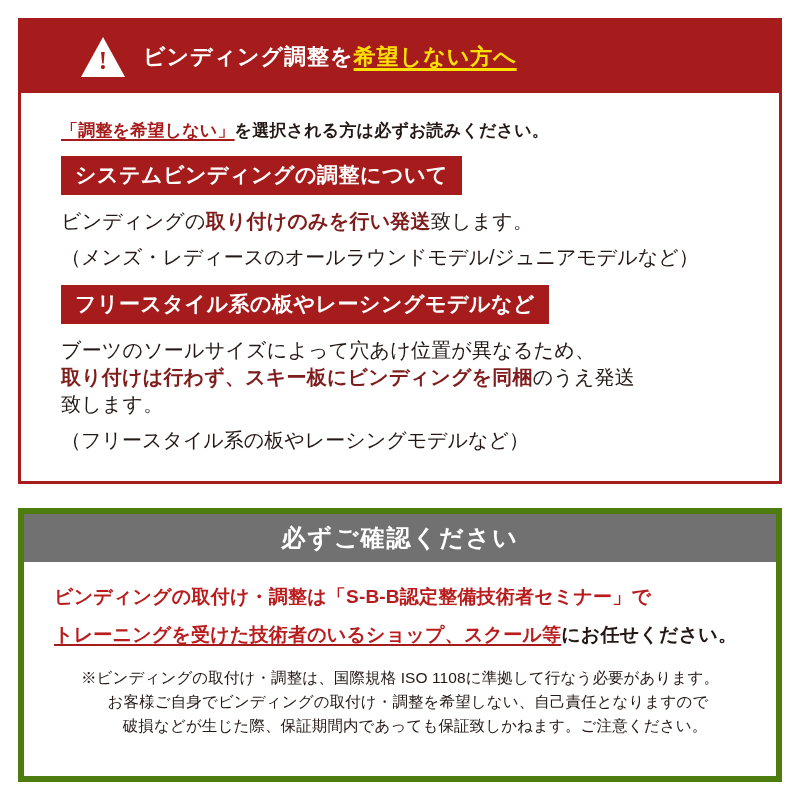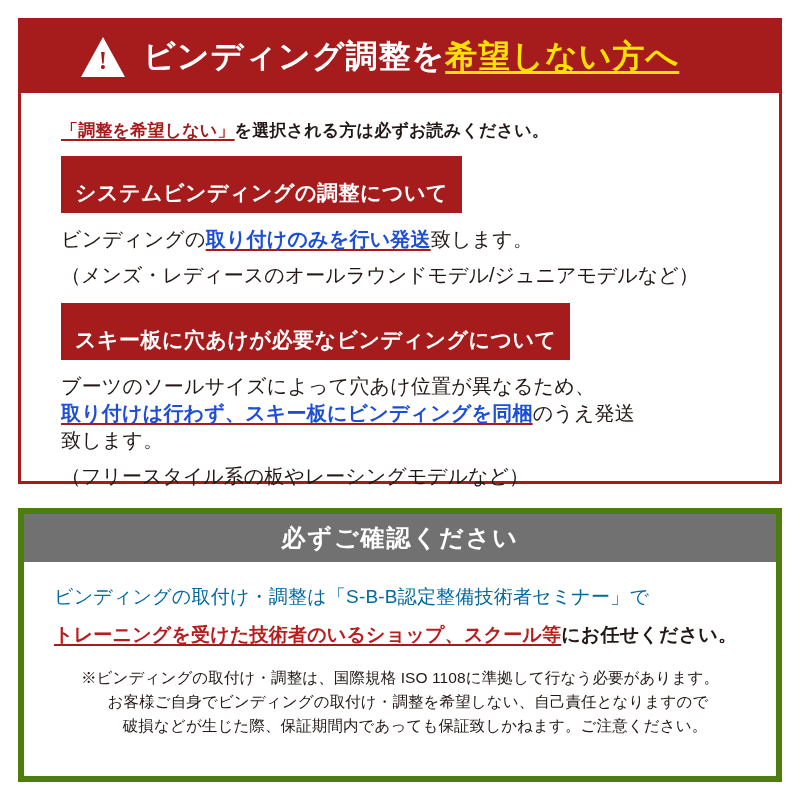--- a/index.html
+++ b/index.html
@@ -61,21 +61,21 @@
     top: 11px;
     width: 44px;
     text-align: center;
     color: #a61c1c;
     font-size: 25px;
     font-weight: bold;
     line-height: 1;
     font-family: "Liberation Serif", serif;
   }
   .header-title {
-    font-size: 32px;
+    font-size: 22px;
     font-weight: bold;
     color: #ffffff;
     letter-spacing: 1px;
     white-space: nowrap;
   }
   .header-title .hl {
     color: #ffe100;
     text-decoration: underline;
     text-underline-offset: 4px;
     text-decoration-thickness: 3px;
@@ -99,36 +99,35 @@
     text-underline-offset: 3px;
     text-decoration-thickness: 2px;
   }
 
   .sub-bar {
     background: #a61c1c;
     color: #ffffff;
     font-size: 21px;
     font-weight: bold;
     display: inline-block;
-    padding: 23px 14px 6px 14px;
+    padding: 5px 14px 6px 14px;
     letter-spacing: 0.5px;
     margin-left: 14px;
   }
   .sub-gap-top { margin-top: 14px; }
 
   .para {
     font-size: 20px;
     margin: 13px 0 0 14px;
     letter-spacing: 0.2px;
     color: #231815;
   }
   .para .red-ul {
-    color: #1d4ed8;
-    font-weight: bold;
-    text-decoration: underline;
+    color: #7f1d1d;
+    font-weight: bold;
     text-decoration-color: #a61c1c;
     text-underline-offset: 3px;
     text-decoration-thickness: 2px;
   }
   .note {
     font-size: 20px;
     margin: 9px 0 0 14px;
     color: #231815;
   }
 
@@ -152,22 +151,22 @@
     display: flex;
     align-items: center;
     justify-content: center;
     letter-spacing: 2px;
   }
   .panel-two-body {
     padding: 22px 30px 0 30px;
   }
   .p2-line1 {
     font-size: 19px;
-    font-weight: normal;
-    color: #0369a1;
+    font-weight: bold;
+    color: #b91c1c;
     margin: 0 0 12px 0;
     letter-spacing: 0.2px;
   }
   .p2-line2 {
     font-size: 19px;
     font-weight: bold;
     color: #231815;
     margin: 0 0 18px 0;
     letter-spacing: 0.2px;
   }
@@ -213,21 +212,21 @@
 
       <div>
         <div class="sub-bar">システムビンディングの調整について</div>
         <div class="para">
           <span>ビンディングの</span><span class="red-ul">取り付けのみを行い発送</span><span>致します。</span>
         </div>
         <div class="note">（メンズ・レディースのオールラウンドモデル/ジュニアモデルなど）</div>
       </div>
 
       <div>
-        <div class="sub-bar sub-gap-top">スキー板に穴あけが必要なビンディングについて</div>
+        <div class="sub-bar sub-gap-top">フリースタイル系の板やレーシングモデルなど</div>
         <div class="para">
           <span>ブーツのソールサイズによって穴あけ位置が異なるため、</span><br>
           <span class="red-ul">取り付けは行わず、スキー板にビンディングを同梱</span><span>のうえ発送</span><br>
           <span>致します。</span>
         </div>
         <div class="note">（フリースタイル系の板やレーシングモデルなど）</div>
       </div>
 
     </div>
   </div>

